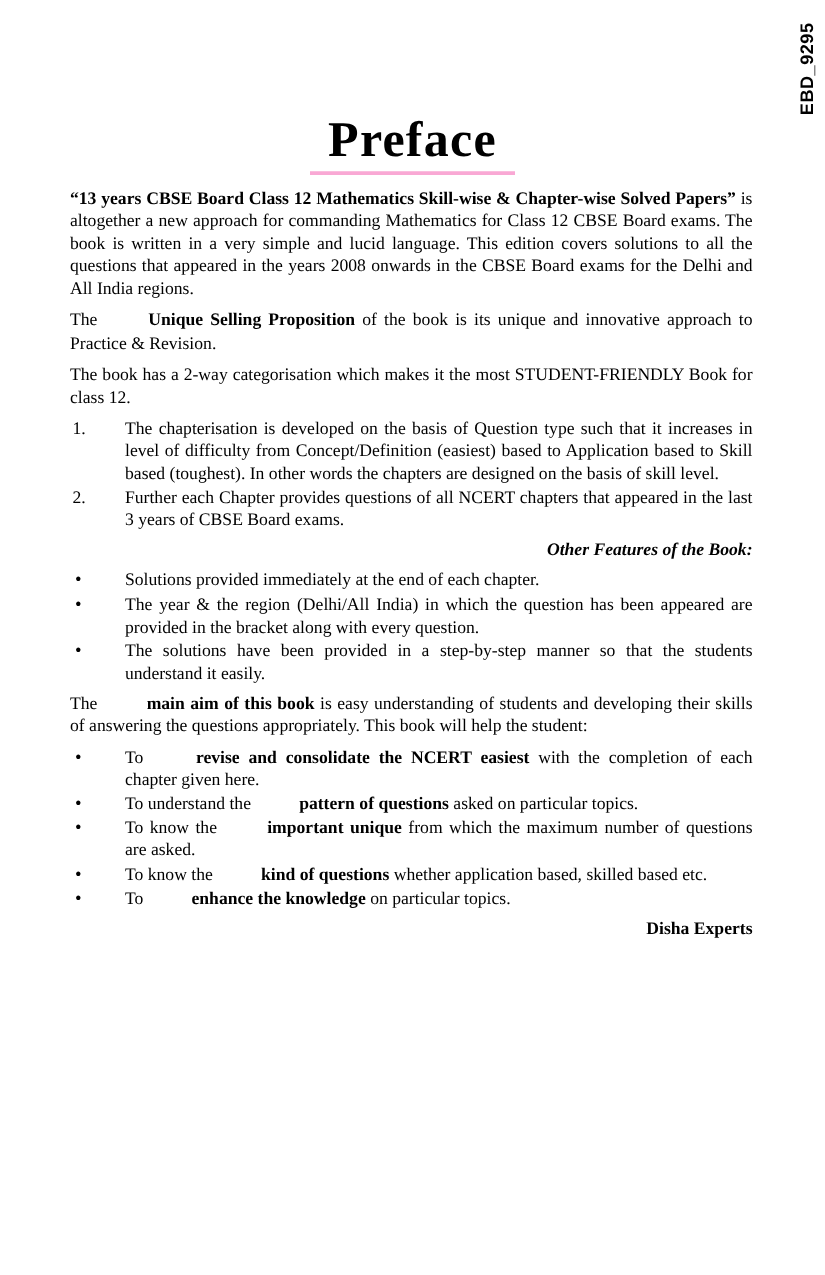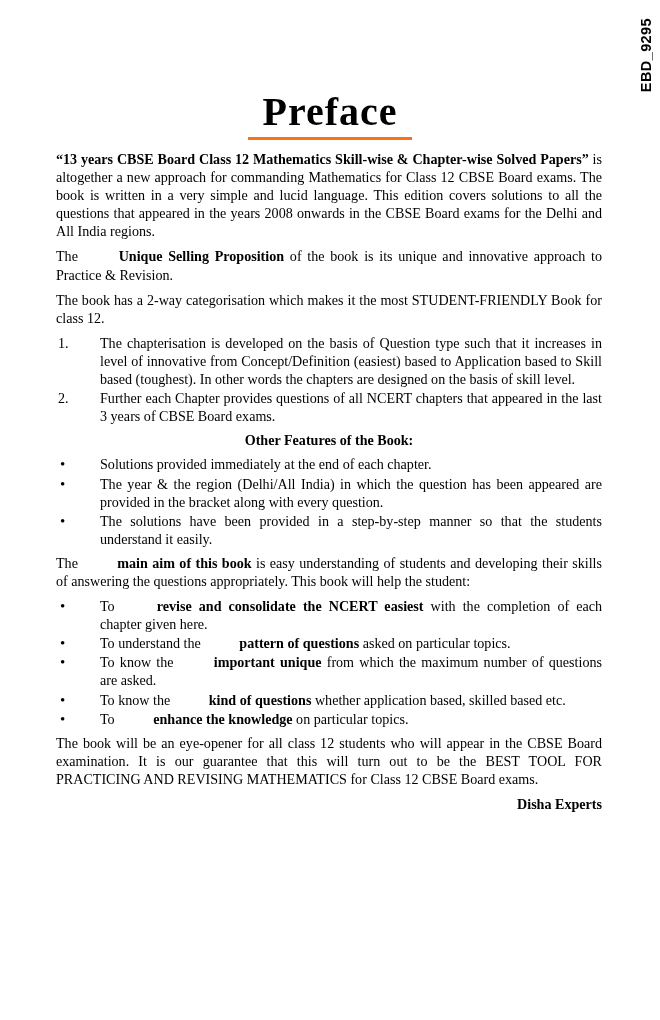--- a/index.html
+++ b/index.html
@@ -46,21 +46,21 @@
     text-align: center;
   }
   .title {
     display: inline-block;
     font-family: "Liberation Serif", "DejaVu Serif", serif;
     font-weight: bold;
     font-size: 40px;
     line-height: 1.0;
     letter-spacing: 1px;
     padding: 0 14px 5px 14px;
-    border-bottom: 3px solid #f97316;
+    border-bottom: 3px solid #f9a8d4;
   }
 
   
   .content {
     position: absolute;
     top: 150px;
     left: 56px;
     width: 546px;
     font-size: 14.1px;
     line-height: 18.1px;
@@ -72,21 +72,22 @@
     text-justify: inter-word;
   }
   p.para:last-child { margin-bottom: 0; }
 
   .b { font-weight: bold; margin-left: 35px; }
   .bi { font-weight: bold; }
 
   .heading {
     margin: 0 0 6px 0;
     font-weight: bold;
-    text-align: center;
+    text-align: right;
+    font-style: italic;
   }
 
   
   .list {
     margin: 0 0 6px 0;
     padding: 0;
     list-style: none;
   }
   .list li {
     position: relative;
@@ -137,21 +138,21 @@
 
     <p class="para">
       <span>The </span><span class="b">Unique Selling Proposition</span><span> of the book is its unique and innovative approach to Practice &amp; Revision.</span>
     </p>
 
     <p class="para">The book has a 2-way categorisation which makes it the most STUDENT-FRIENDLY Book for class 12.</p>
 
     <ol class="list numbers">
       <li>
         <span class="marker">1.</span>
-        <span class="txt">The chapterisation is developed on the basis of Question type such that it increases in level of innovative from Concept/Definition (easiest) based to Application based to Skill based (toughest).  In other words the chapters are designed on the basis of skill level.</span>
+        <span class="txt">The chapterisation is developed on the basis of Question type such that it increases in level of difficulty from Concept/Definition (easiest) based to Application based to Skill based (toughest).  In other words the chapters are designed on the basis of skill level.</span>
       </li>
       <li>
         <span class="marker">2.</span>
         <span class="txt">Further each Chapter provides questions of all NCERT chapters that appeared in the last 3 years of CBSE Board exams.</span>
       </li>
     </ol>
 
 
     <p class="heading">Other Features of the Book:</p>
 
@@ -190,18 +191,17 @@
       <li>
         <span class="marker">•</span>
         <span class="txt"><span>To know the </span><span class="b">kind of questions</span><span> whether application based, skilled based etc.</span></span>
       </li>
       <li>
         <span class="marker">•</span>
         <span class="txt"><span>To </span><span class="b">enhance the knowledge</span><span> on particular topics.</span></span>
       </li>
     </ul>
 
-    <p class="para">The book will be an eye-opener for all class 12 students who will appear in the CBSE Board examination. It is our guarantee that this will turn out to be the BEST TOOL FOR PRACTICING AND REVISING MATHEMATICS for Class 12 CBSE Board exams.</p>
 
     <p class="signature">Disha Experts</p>
 
   </div>
 </div>
 
 </body></html>

